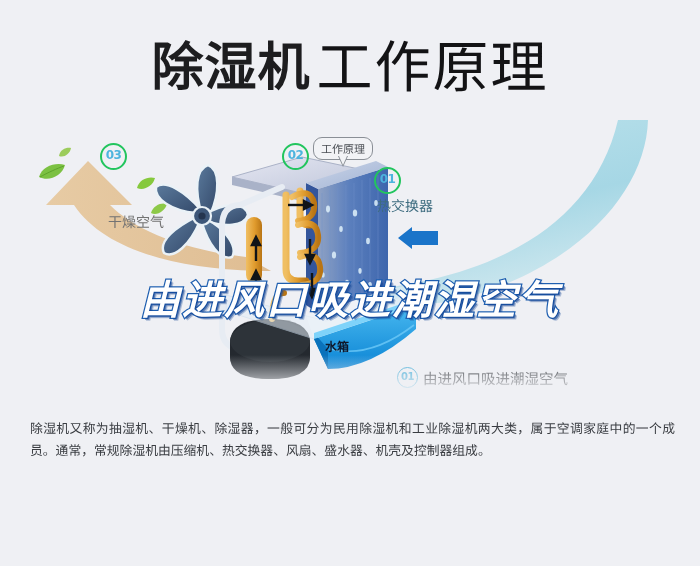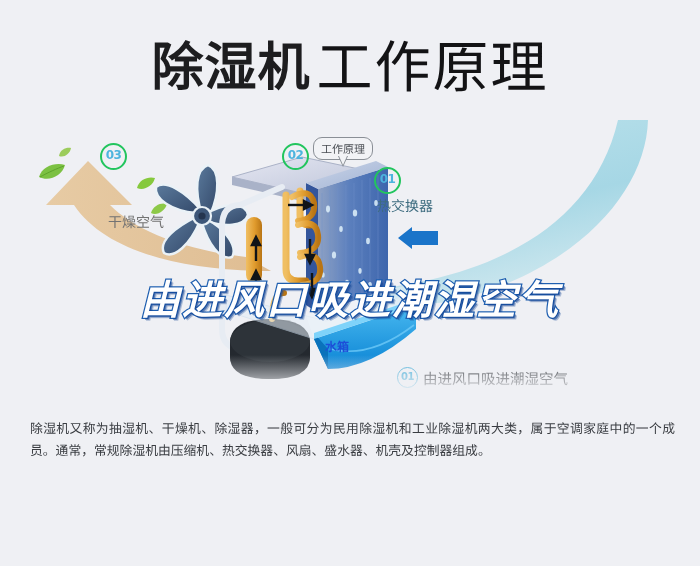--- a/index.html
+++ b/index.html
@@ -95,21 +95,21 @@
   .badge-01{left:374px;top:52px;}
 
   .lbl{
     position:absolute;
     font-size:14px;
     font-family:"DejaVu Sans","Liberation Sans",sans-serif;
     white-space:nowrap;
   }
   .lbl-dry{left:108px;top:96px;color:#737373;}
   .lbl-humid{left:377px;top:80px;color:#3f6d80;}
-  .lbl-tank{left:325px;top:222px;color:#1d4ed8;font-size:12px;font-weight:bold;}
+  .lbl-tank{left:325px;top:222px;color:#0f172a;font-size:12px;font-weight:bold;}
 
   
   .callout{
     position:absolute;
     left:313px;top:22px;
     padding:2px 7px 3px 7px;
     border:1.4px solid #8a8f96;
     border-radius:9px;
     background:#f2f3f6;
     font-size:11px;

